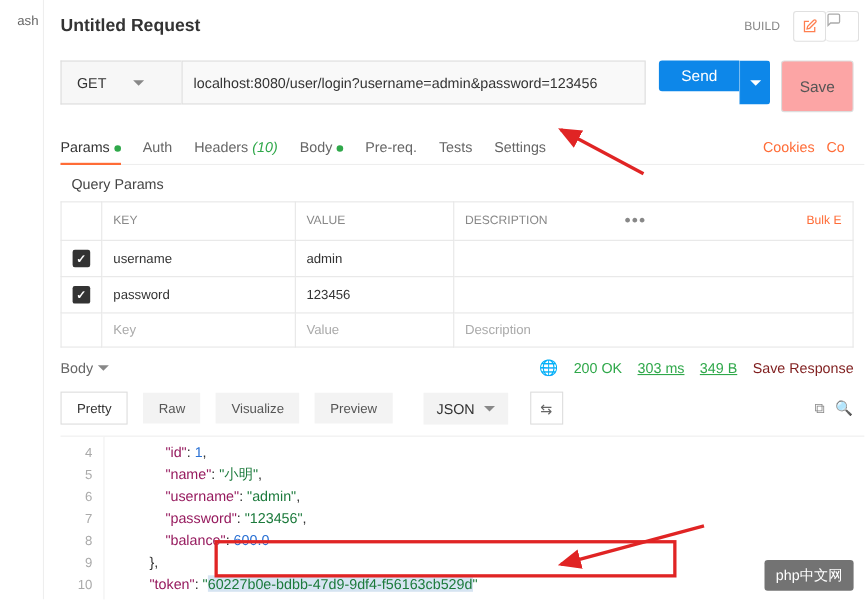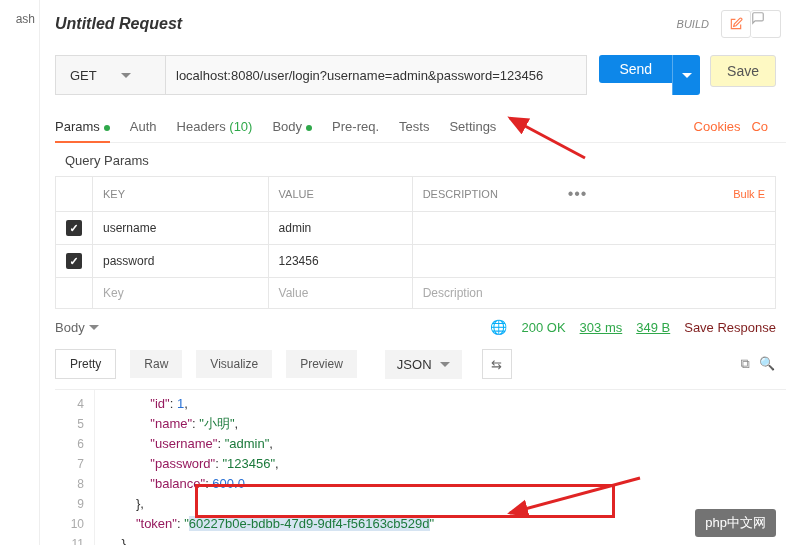--- a/index.html
+++ b/index.html
@@ -1,39 +1,39 @@
 <!DOCTYPE html>
 <html><head>
 <meta charset="utf-8">
 <style>
 * { box-sizing: border-box; margin: 0; padding: 0; font-family: Arial, sans-serif; }
 body { background: #fff; color: #333; font-size: 13px; overflow: hidden; }
 .root { display: flex; width: 786px; height: 545px; }
 .left-edge { width: 40px; border-right: 1px solid #eee; padding-top: 12px; font-size: 12px; color: #666; text-align: right; padding-right: 4px; }
 .main { flex: 1; display: flex; flex-direction: column; padding-left: 15px; position: relative; }
-.title-row { display: flex; align-items: center; padding: 10px 10px 12px 0; border-bottom: 1px solid transparent; font-style: italic; }
+.title-row { display: flex; align-items: center; padding: 10px 10px 12px 0; border-bottom: 1px solid transparent; }
 .title { font-weight: bold; font-size: 16px; color: #333; flex: 1; }
 .build { font-size: 11px; color: #888; margin-right: 12px; }
 .edit-btn { width: 30px; height: 28px; border: 1px solid #e0e0e0; border-radius: 3px; color: #ff7f50; display: flex; align-items: center; justify-content: center; background: #fff; }
 .comment-btn { width: 30px; height: 28px; border: 1px solid #e0e0e0; border-left: none; border-radius: 3px; background: #fff; margin-right: -5px; }
 .req-row { display: flex; gap: 0; padding: 4px 10px 14px 0; align-items: stretch; }
 .method-wrap { display: flex; align-items: center; background: #f7f7f7; border: 1px solid #ddd; padding: 0 10px 0 14px; height: 40px; min-width: 110px; border-right: none; }
 .method { font-size: 13px; color: #333; font-weight: 500; margin-right: 24px; }
 .tri { border-left: 5px solid transparent; border-right: 5px solid transparent; border-top: 5px solid #888; }
 .url-input { flex: 1; border: 1px solid #ddd; height: 40px; padding: 0 10px; font-size: 13px; color: #333; outline: none; background: #f9f9f9; }
 .send-btn { background: #0d87e9; color: #fff; border: none; height: 28px; padding: 0 20px; font-size: 14px; font-weight: 500; margin-left: 12px; border-radius: 3px 0 0 3px; }
 .send-drop { background: #0d87e9; border: none; border-left: 1px solid rgba(255,255,255,0.3); height: 40px; width: 28px; border-radius: 0 3px 3px 0; display: flex; align-items: center; justify-content: center; }
 .send-drop .tri { border-top-color: #fff; }
-.save-btn { background: #fef9c3; border: 1px solid #ddd; height: 32px; padding: 0 16px; margin-left: 10px; font-size: 14px; color: #555; border-radius: 3px; }
+.save-btn { background: #fca5a5; border: 1px solid #ddd; height: 47px; padding: 0 16px; margin-left: 10px; font-size: 14px; color: #555; border-radius: 3px; }
 .tabs { display: flex; gap: 20px; padding: 2px 10px 0 0; border-bottom: 1px solid #eee; align-items: center; }
 .tab { padding: 8px 0; font-size: 13px; color: #666; position: relative; cursor: pointer; }
 .tab.active { color: #333; }
 .tab.active::after { content: ''; position: absolute; bottom: -1px; left: 0; right: 0; height: 2px; background: #ff6c37; }
 .dot-g { display: inline-block; width: 6px; height: 6px; border-radius: 50%; background: #2fa84a; margin-left: 4px; }
-.count { color: #2fa84a; }
+.count { color: #2fa84a; font-style: italic; }
 .cookies { color: #ff6c37; margin-left: auto; padding-right: 8px; }
 .sect-title { padding: 10px 0 8px 10px; font-size: 13px; color: #444; }
 .params-table { width: calc(100% - 10px); border-collapse: collapse; margin-right: 10px; }
 .params-table th, .params-table td { border: 1px solid #e7e7e7; padding: 8px 10px; text-align: left; font-weight: normal; font-size: 12px; margin-left: 42px; }
 .params-table th { color: #888; font-size: 11px; }
 .th-desc { display: flex; align-items: center; justify-content: space-between; }
 .dots { color: #888; font-size: 16px; letter-spacing: 1px; }
 .bulk { color: #ff6c37; }
 .chk { display: inline-flex; width: 16px; height: 16px; background: #333; border-radius: 2px; align-items: center; justify-content: center; }
 .chk::after { content: '✓'; color: #fff; font-size: 11px; font-weight: bold; }

